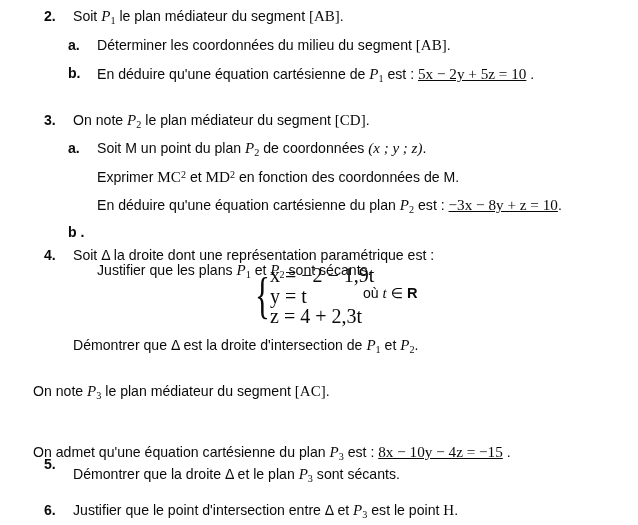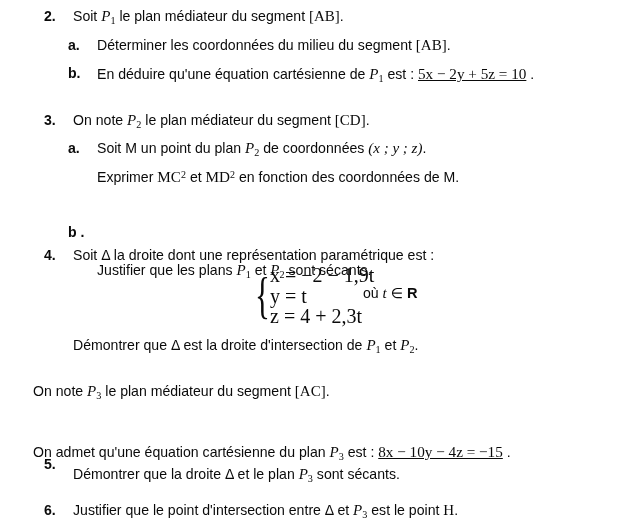--- a/index.html
+++ b/index.html
@@ -136,20 +136,21 @@
   <div class="body-text ind-sub" style="top:65px;"><span>En déduire qu'une équation cartésienne de </span><span class="mi"><span>P</span><sub>1</sub></span><span> est : </span><span class="mn">5x − 2y + 5z = 10</span><span> .</span></div>
 
   <div class="num n" style="top:112px;">3.</div>
   <div class="body-text ind-num" style="top:112px;"><span>On note </span><span class="mi"><span>P</span><sub>2</sub></span><span> le plan médiateur du segment </span><span class="mupn">[CD]</span><span>.</span></div>
 
   <div class="num a" style="top:140px;">a.</div>
   <div class="body-text ind-sub" style="top:140px;"><span>Soit M un point du plan </span><span class="mi"><span>P</span><sub>2</sub></span><span> de coordonnées </span><span class="mi">(x ; y ; z)</span><span>.</span></div>
 
   <div class="body-text ind-sub" style="top:168px;"><span>Exprimer </span><span class="mup"><span>MC</span><sup>2</sup></span><span> et </span><span class="mup"><span>MD</span><sup>2</sup></span><span> en fonction des coordonnées de M.</span></div>
 
+  <div class="body-text ind-sub" style="top:196px;"><span>En déduire qu'une équation cartésienne du plan </span><span class="mi"><span>P</span><sub>2</sub></span><span> est : </span><span class="mn">−3x − 8y + z = 10</span><span>.</span></div>
 
   <div class="num a" style="top:224px;">b .</div>
   <div class="body-text ind-sub" style="top:214px;margin-top:48px;"><span>Justifier que les plans </span><span class="mi"><span>P</span><sub>1</sub></span><span> et </span><span class="mi"><span>P</span><sub>2</sub></span><span> sont sécants.</span></div>
 
   <div class="num n" style="top:247px;">4.</div>
   <div class="body-text ind-num" style="top:247px;"><span>Soit </span><span class="delta">Δ</span><span> la droite dont une représentation paramétrique est :</span></div>
 
   <div class="system">
     <div class="brace">{</div>
     <div class="eqs">

